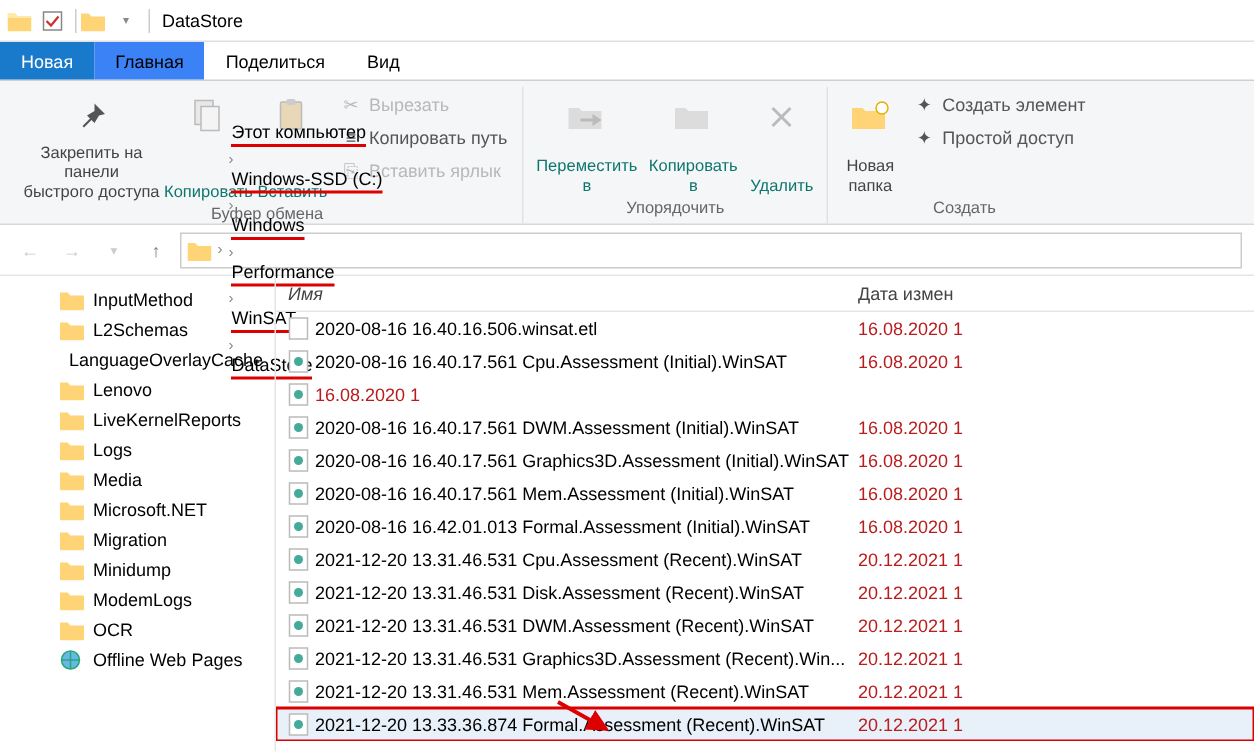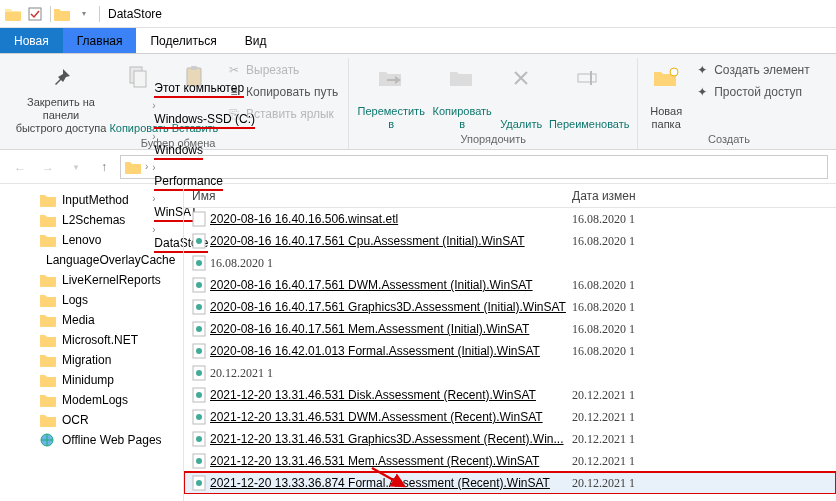--- a/index.html
+++ b/index.html
@@ -33,27 +33,27 @@
 .addr .aic { width:20px; display:flex; align-items:center; justify-content:center; }
 .addr .crumb { display:flex; align-items:center; padding:0 4px; font-size:12px; cursor:default; }
 .addr .chev { color:#888; font-size:10px; padding:0 2px; }
 .underline { border-bottom:2px solid #d00; padding-bottom:1px; }
 .content { display:flex; height:calc(501px - 28px - 26px - 96px - 34px); }
 .tree { width:184px; border-right:1px solid #e5e5e5; overflow:hidden; padding:6px 0; }
 .titem { display:flex; align-items:center; gap:6px; padding:3px 8px 3px 40px; font-size:12px; cursor:default; }
 .titem .tic { width:16px; height:14px; }
 .filepane { flex:1; display:flex; flex-direction:column; overflow:hidden; }
 .colhdr { height:24px; display:flex; align-items:center; border-bottom:1px solid #e5e5e5; font-size:12px; color:#444; padding-left:8px; }
-.colhdr .c1 { width:380px; }
+.colhdr .c1 { width:380px;font-style:italic; }
 .colhdr .c2 { flex:1; }
 .rows { overflow:hidden; }
 .row { display:flex; align-items:center; height:22px; padding-left:8px; font-size:12px; cursor:default; }
 .row .ric { width:18px; display:flex; align-items:center; }
-.row .rname { width:362px; white-space:nowrap; overflow:hidden;text-decoration:underline; }
-.row .rdate { color:#404040;font-family:Liberation Serif, serif; }
+.row .rname { width:362px; white-space:nowrap; overflow:hidden; }
+.row .rdate { color:#b91c1c; }
 .row.hl { outline:2px solid #d00; outline-offset:-1px; background:#e8f0fa; }
 .arrow { position:absolute; left:370px; top:466px; pointer-events:none; }
 </style>
 </head>
 <body>
 
 <div class="titlebar">
   <span class="ic">
       <svg class="folder-svg" viewBox="0 0 16 14">
         <path fill="#ffd476" d="M0 2h5l2 2h9v9a1 1 0 0 1-1 1H1a1 1 0 0 1-1-1z"></path>
@@ -154,29 +154,20 @@
 в</span>
       </div>
       <div class="bigbtn dis" style="width:48px">
         <span class="bicon">
             <svg width="20" height="20" viewBox="0 0 20 20">
               <path stroke="#bbb" stroke-width="2" d="M4 4l12 12M16 4L4 16"></path>
             </svg>
           </span>
         <span class="blabel">Удалить</span>
       </div>
-      <div class="bigbtn dis" style="width:84px">
-        <span class="bicon">
-            <svg width="26" height="20" viewBox="0 0 26 20">
-              <rect x="2" y="6" width="18" height="8" fill="none" stroke="#bbb"></rect>
-              <rect x="14" y="3" width="2" height="14" fill="#bbb"></rect>
-            </svg>
-          </span>
-        <span class="blabel">Переименовать</span>
-      </div>
     </div>
     <div class="glabel">Упорядочить</div>
   </div>
 
   <div class="rgroup">
     <div class="btns">
       <div class="bigbtn" style="width:44px">
         <span class="bicon">
             <svg width="28" height="24" viewBox="0 0 28 24">
               <path fill="#ffd476" d="M2 6h7l2 2h13v12H2z"></path>
@@ -240,27 +231,27 @@
       <div class="titem">
         <svg class="tic" viewBox="0 0 16 14">
           <path fill="#ffd476" d="M0 2h5l2 2h9v9a1 1 0 0 1-1 1H1a1 1 0 0 1-1-1z"></path>
         </svg>
         <span>L2Schemas</span>
       </div>
       <div class="titem">
         <svg class="tic" viewBox="0 0 16 14">
           <path fill="#ffd476" d="M0 2h5l2 2h9v9a1 1 0 0 1-1 1H1a1 1 0 0 1-1-1z"></path>
         </svg>
+        <span>LanguageOverlayCache</span>
+      </div>
+      <div class="titem">
+        <svg class="tic" viewBox="0 0 16 14">
+          <path fill="#ffd476" d="M0 2h5l2 2h9v9a1 1 0 0 1-1 1H1a1 1 0 0 1-1-1z"></path>
+        </svg>
         <span>Lenovo</span>
-      </div>
-      <div class="titem">
-        <svg class="tic" viewBox="0 0 16 14">
-          <path fill="#ffd476" d="M0 2h5l2 2h9v9a1 1 0 0 1-1 1H1a1 1 0 0 1-1-1z"></path>
-        </svg>
-        <span>LanguageOverlayCache</span>
       </div>
       <div class="titem">
         <svg class="tic" viewBox="0 0 16 14">
           <path fill="#ffd476" d="M0 2h5l2 2h9v9a1 1 0 0 1-1 1H1a1 1 0 0 1-1-1z"></path>
         </svg>
         <span>LiveKernelReports</span>
       </div>
       <div class="titem">
         <svg class="tic" viewBox="0 0 16 14">
           <path fill="#ffd476" d="M0 2h5l2 2h9v9a1 1 0 0 1-1 1H1a1 1 0 0 1-1-1z"></path>
@@ -385,20 +376,21 @@
           <span class="rname">2020-08-16 16.42.01.013 Formal.Assessment (Initial).WinSAT</span>
           <span class="rdate">16.08.2020 1</span>
         </div>
         <div class="row">
           <span class="ric">
             <svg width="14" height="16" viewBox="0 0 14 16">
               <rect x="1" y="1" width="12" height="14" fill="#fff" stroke="#bbb"></rect>
               <circle cx="7" cy="8" r="3" fill="#4a9"></circle>
             </svg>
           </span>
+          <span class="rname">2021-12-20 13.31.46.531 Cpu.Assessment (Recent).WinSAT</span>
           <span class="rdate">20.12.2021 1</span>
         </div>
         <div class="row">
           <span class="ric">
             <svg width="14" height="16" viewBox="0 0 14 16">
               <rect x="1" y="1" width="12" height="14" fill="#fff" stroke="#bbb"></rect>
               <circle cx="7" cy="8" r="3" fill="#4a9"></circle>
             </svg>
           </span>
           <span class="rname">2021-12-20 13.31.46.531 Disk.Assessment (Recent).WinSAT</span>

